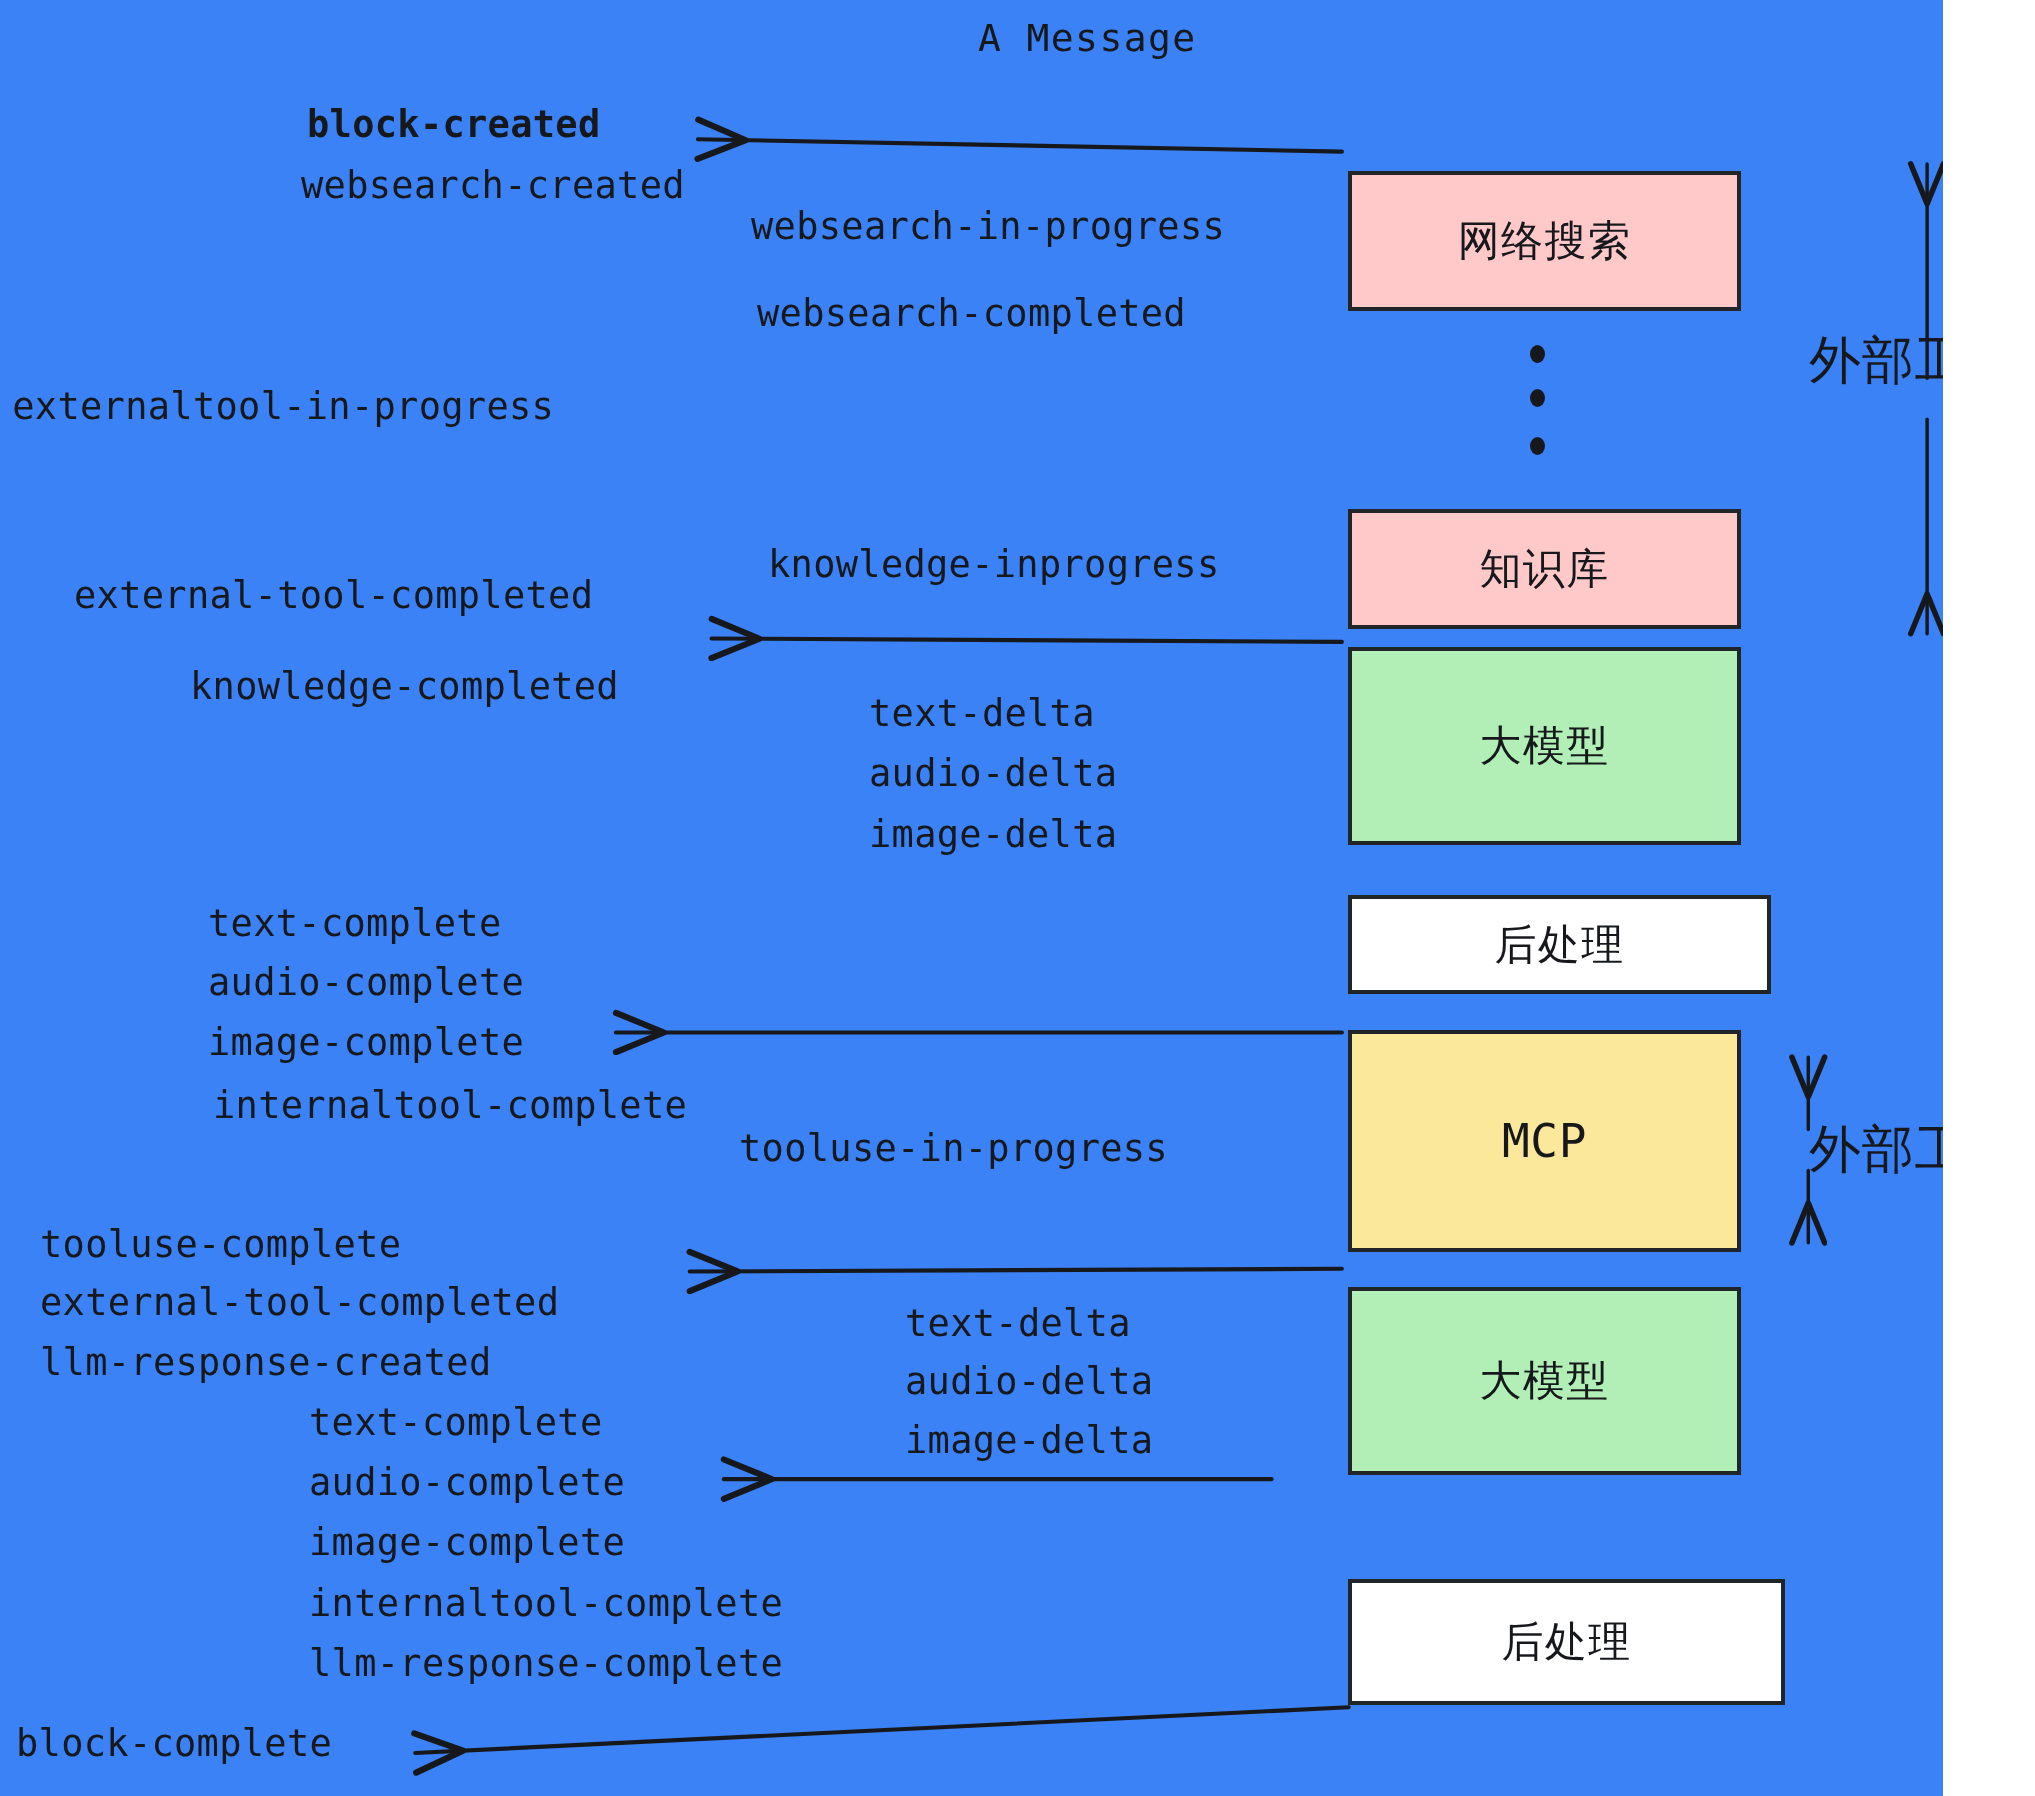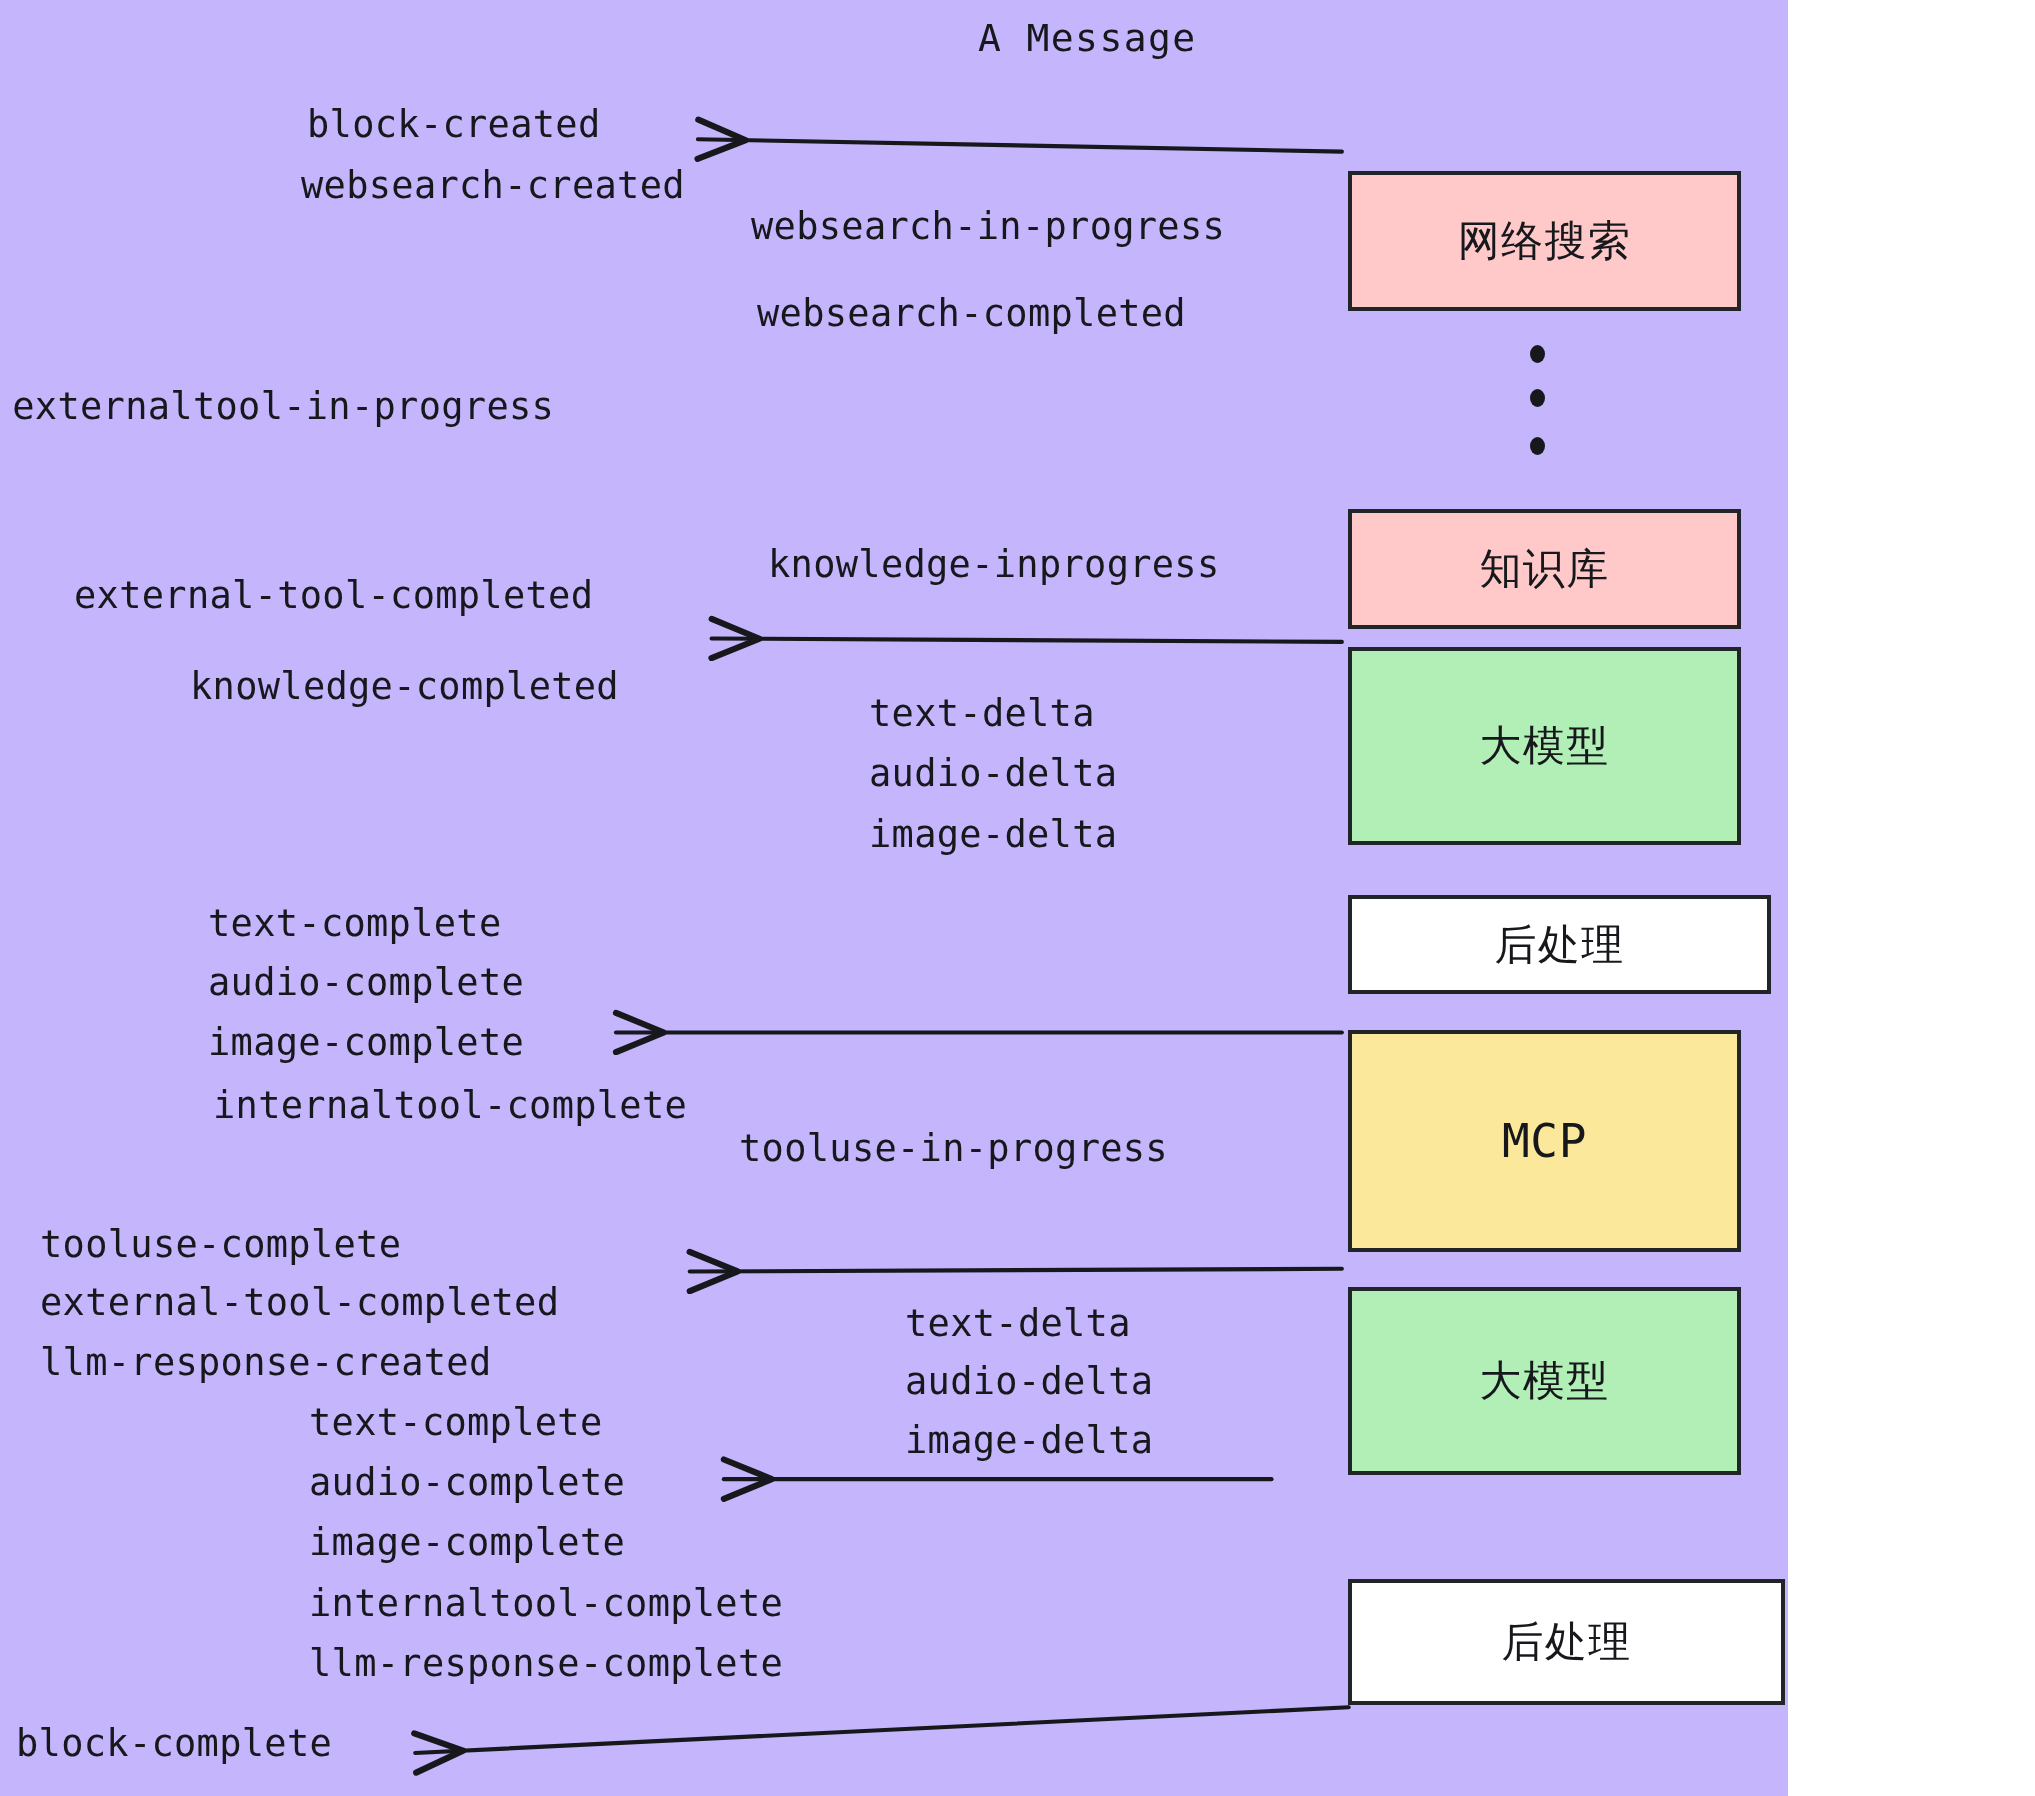--- a/index.html
+++ b/index.html
@@ -2,23 +2,23 @@
 <html style="font-size:11px"><head>
 <meta charset="utf-8">
 <style>
   html, body {
     margin: 0;
     padding: 0;
     background: #ffffff;
   }
   #canvas {
     position: relative;
-    width: 1788px;
+    width: 1943px;
     height: 1796px;
-    background: #c4b5fd;
+    background: #3b82f6;
     overflow: hidden;
     font-family: "DejaVu Sans Mono", "Liberation Mono", monospace;
   }
   .evt {
     position: absolute;
     color: #16181c;
     font-family: "DejaVu Sans Mono", "Liberation Mono", monospace;
     font-size: 37px;
     letter-spacing: 0.3px;
     white-space: nowrap;
@@ -128,21 +128,21 @@
         <span class="boxlabel">MCP</span>
       </div>
       <div class="box" style="left: 1348px; top: 1287px; width: 393px; height: 188px; background: rgb(178, 239, 183);">
         <span class="boxlabel">大模型</span>
       </div>
       <div class="box" style="left: 1348px; top: 1579px; width: 437px; height: 126px; background: rgb(255, 255, 255);">
         <span class="boxlabel">后处理</span>
       </div>
     </div>
   <div id="event-layer">
-      <div class="evt" style="left: 307px; top: 106px;">block-created</div>
+      <div class="evt" style="left: 307px; top: 106px; font-weight: bold;">block-created</div>
       <div class="evt" style="left: 301px; top: 167px;">websearch-created</div>
       <div class="evt" style="left: 751px; top: 208px;">websearch-in-progress</div>
       <div class="evt" style="left: 757px; top: 295px;">websearch-completed</div>
       <div class="evt" style="left: 12.3px; top: 388px;">externaltool-in-progress</div>
       <div class="evt" style="left: 768px; top: 546px;">knowledge-inprogress</div>
       <div class="evt" style="left: 74px; top: 577px;">external-tool-completed</div>
       <div class="evt" style="left: 190px; top: 668px;">knowledge-completed</div>
       <div class="evt" style="left: 869px; top: 695px;">text-delta</div>
       <div class="evt" style="left: 869px; top: 755px;">audio-delta</div>
       <div class="evt" style="left: 869px; top: 816px;">image-delta</div>

